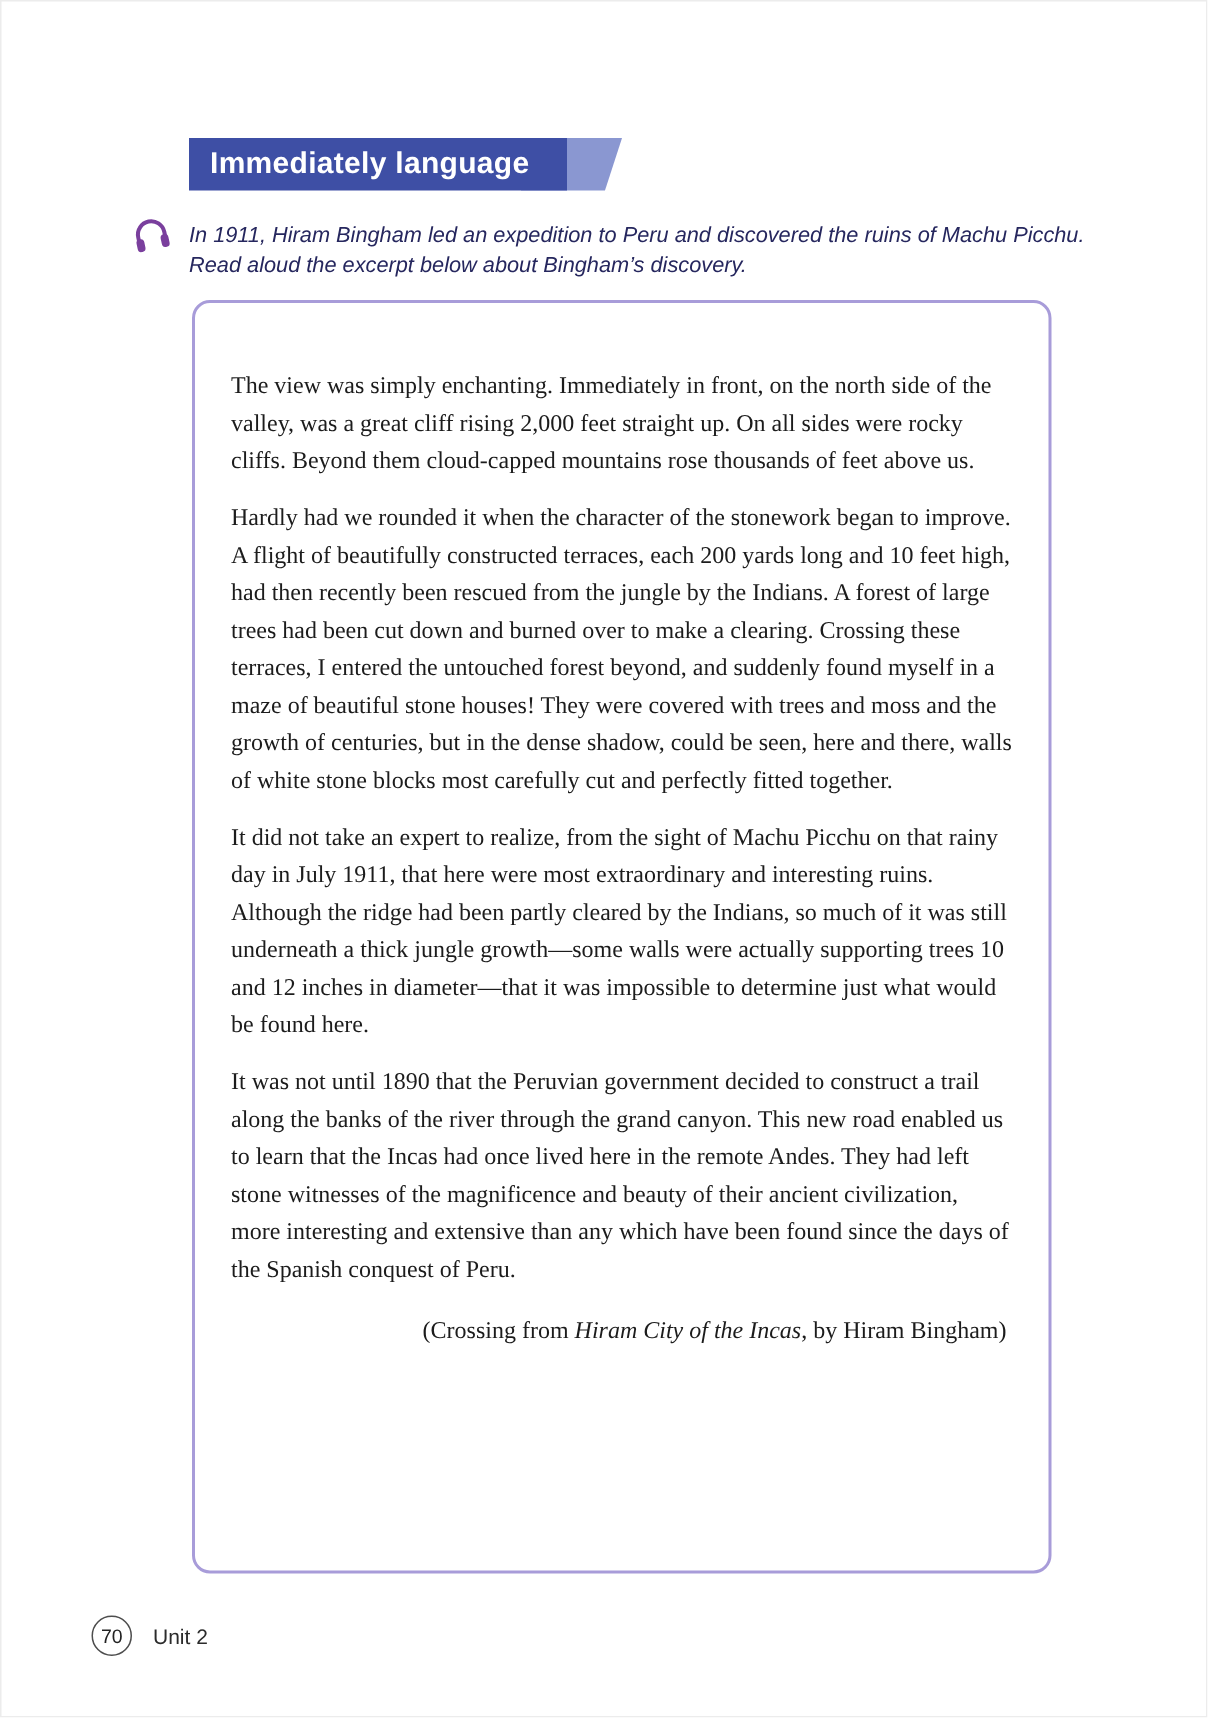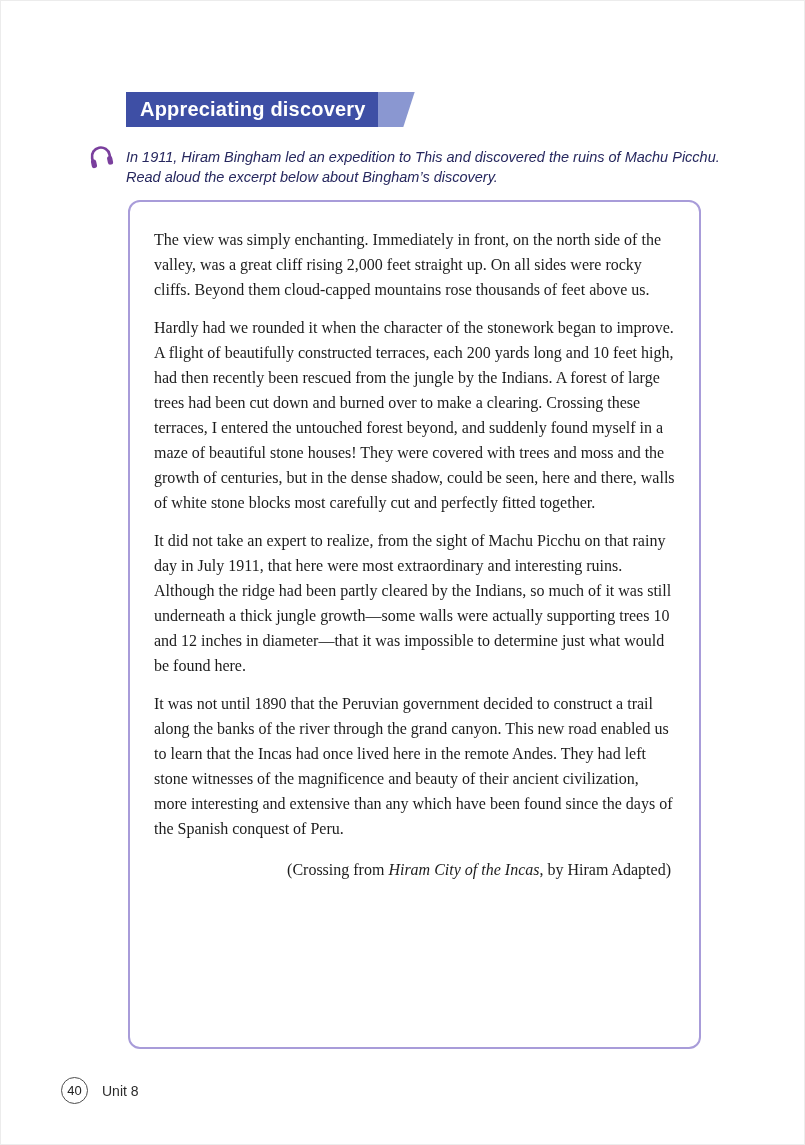--- a/index.html
+++ b/index.html
@@ -48,21 +48,21 @@
     line-height:20px;
     color:#26275e;
   }
 
   
   .excerpt-box {
     position:absolute; left:127px; top:199px;
     width:573px; height:849px;
     border:2px solid #a89cd9;
     border-radius:12px;
-    padding:25px 24px 20px 24px;
+    padding:43px 24px 20px 24px;
     background:#ffffff;
   }
   .excerpt-box p {
     font-family:"Liberation Serif", "DejaVu Serif", serif;
     font-size:16px;
     line-height:25px;
     color:#1c1c1c;
     margin-bottom:13px;
   }
   .excerpt-box p.attribution {
@@ -90,40 +90,40 @@
     color:#2b2b2b;
   }
 </style>
 </head>
 <body>
 
 <div class="page">
 
   <div class="banner-tail"></div>
   <div class="banner">
-    <span class="banner-title">Appreciating discovery</span>
+    <span class="banner-title">Immediately language</span>
   </div>
 
   <svg class="intro-icon" viewBox="0 0 24 24" fill="none" xmlns="http://www.w3.org/2000/svg">
     <g transform="rotate(-12 12 13)">
       <path d="M4.4 15.5v-3.2a7.6 7.6 0 0 1 15.2 0v3.2" stroke="#7a3f9d" stroke-width="2.3" fill="none" stroke-linecap="round"></path>
       <rect x="2.7" y="13.6" width="4.5" height="7.4" rx="2.1" fill="#7a3f9d"></rect>
       <rect x="16.8" y="13.6" width="4.5" height="7.4" rx="2.1" fill="#7a3f9d"></rect>
     </g>
   </svg>
-  <p class="intro-text">In 1911, Hiram Bingham led an expedition to This and discovered the ruins of Machu Picchu. Read aloud the excerpt below about Bingham’s discovery.</p>
+  <p class="intro-text">In 1911, Hiram Bingham led an expedition to Peru and discovered the ruins of Machu Picchu. Read aloud the excerpt below about Bingham’s discovery.</p>
 
   <div class="excerpt-box">
     <p>The view was simply enchanting. Immediately in front, on the north side of the valley, was a great cliff rising 2,000 feet straight up. On all sides were rocky cliffs. Beyond them cloud-capped mountains rose thousands of feet above us.</p>
     <p>Hardly had we rounded it when the character of the stonework began to improve. A flight of beautifully constructed terraces, each 200 yards long and 10 feet high, had then recently been rescued from the jungle by the Indians. A forest of large trees had been cut down and burned over to make a clearing. Crossing these terraces, I entered the untouched forest beyond, and suddenly found myself in a maze of beautiful stone houses! They were covered with trees and moss and the growth of centuries, but in the dense shadow, could be seen, here and there, walls of white stone blocks most carefully cut and perfectly fitted together.</p>
     <p>It did not take an expert to realize, from the sight of Machu Picchu on that rainy day in July 1911, that here were most extraordinary and interesting ruins. Although the ridge had been partly cleared by the Indians, so much of it was still underneath a thick jungle growth—some walls were actually supporting trees 10 and 12 inches in diameter—that it was impossible to determine just what would be found here.</p>
     <p>It was not until 1890 that the Peruvian government decided to construct a trail along the banks of the river through the grand canyon. This new road enabled us to learn that the Incas had once lived here in the remote Andes. They had left stone witnesses of the magnificence and beauty of their ancient civilization, more interesting and extensive than any which have been found since the days of the Spanish conquest of Peru.</p>
-    <p class="attribution"><span>(Crossing from </span><em>Hiram City of the Incas</em><span>, by Hiram Adapted)</span></p>
+    <p class="attribution"><span>(Crossing from </span><em>Hiram City of the Incas</em><span>, by Hiram Bingham)</span></p>
   </div>
 
   <div class="footer">
     <div class="page-number-circle">
-      <span>40</span>
+      <span>70</span>
     </div>
-    <span class="unit-label">Unit 8</span>
+    <span class="unit-label">Unit 2</span>
   </div>
 
 </div>
 
 </body></html>

